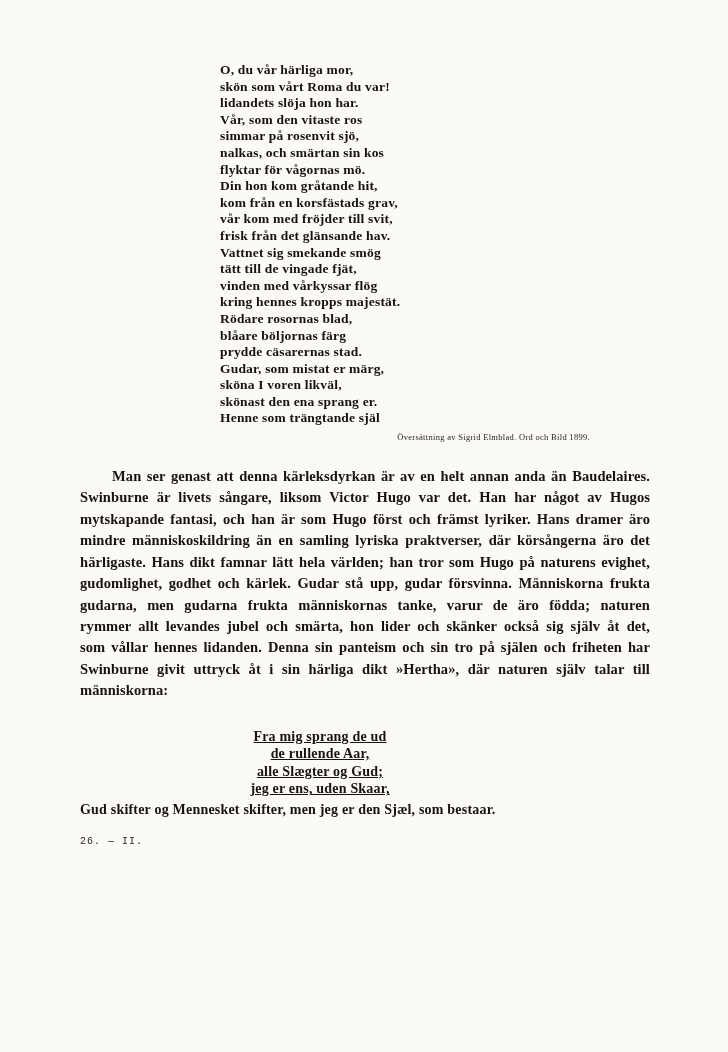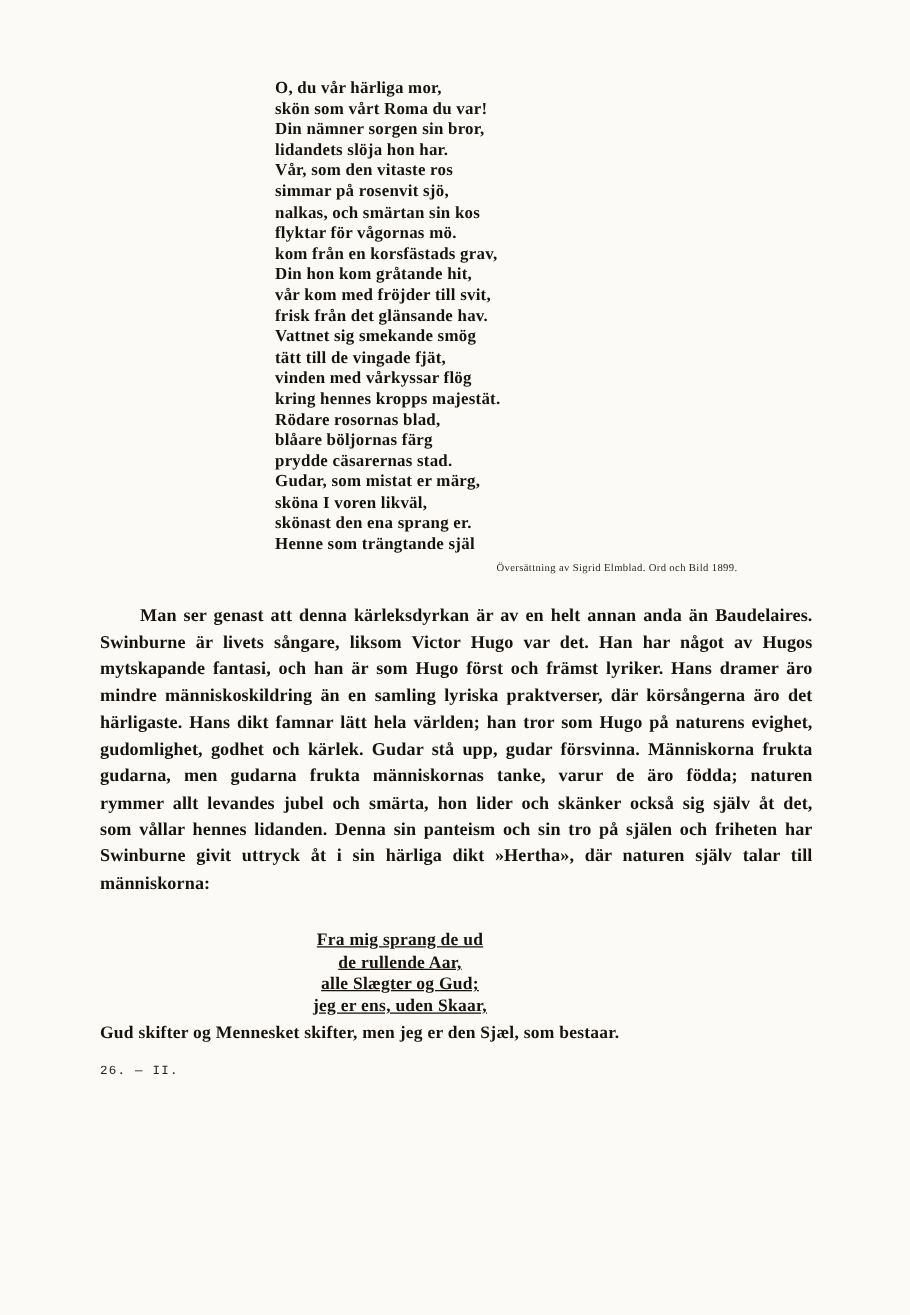--- a/index.html
+++ b/index.html
@@ -92,28 +92,27 @@
 </head>
 <body>
 
 <div class="page">
   <div class="content">
 
 
     <div class="poem-primary">
       <div class="pline">O, du vår härliga mor,</div>
       <div class="pline">skön som vårt Roma du var!</div>
-      <div class="pline">Din nämner sorgen sin bror,</div>
       <div class="pline">lidandets slöja hon har.</div>
       <div class="pline">Vår, som den vitaste ros</div>
       <div class="pline">simmar på rosenvit sjö,</div>
       <div class="pline">nalkas, och smärtan sin kos</div>
       <div class="pline">flyktar för vågornas mö.</div>
+      <div class="pline">Din hon kom gråtande hit,</div>
       <div class="pline">kom från en korsfästads grav,</div>
-      <div class="pline">Din hon kom gråtande hit,</div>
       <div class="pline">vår kom med fröjder till svit,</div>
       <div class="pline">frisk från det glänsande hav.</div>
       <div class="pline">Vattnet sig smekande smög</div>
       <div class="pline">tätt till de vingade fjät,</div>
       <div class="pline">vinden med vårkyssar flög</div>
       <div class="pline">kring hennes kropps majestät.</div>
       <div class="pline">Rödare rosornas blad,</div>
       <div class="pline">blåare böljornas färg</div>
       <div class="pline">prydde cäsarernas stad.</div>
       <div class="pline">Gudar, som mistat er märg,</div>

